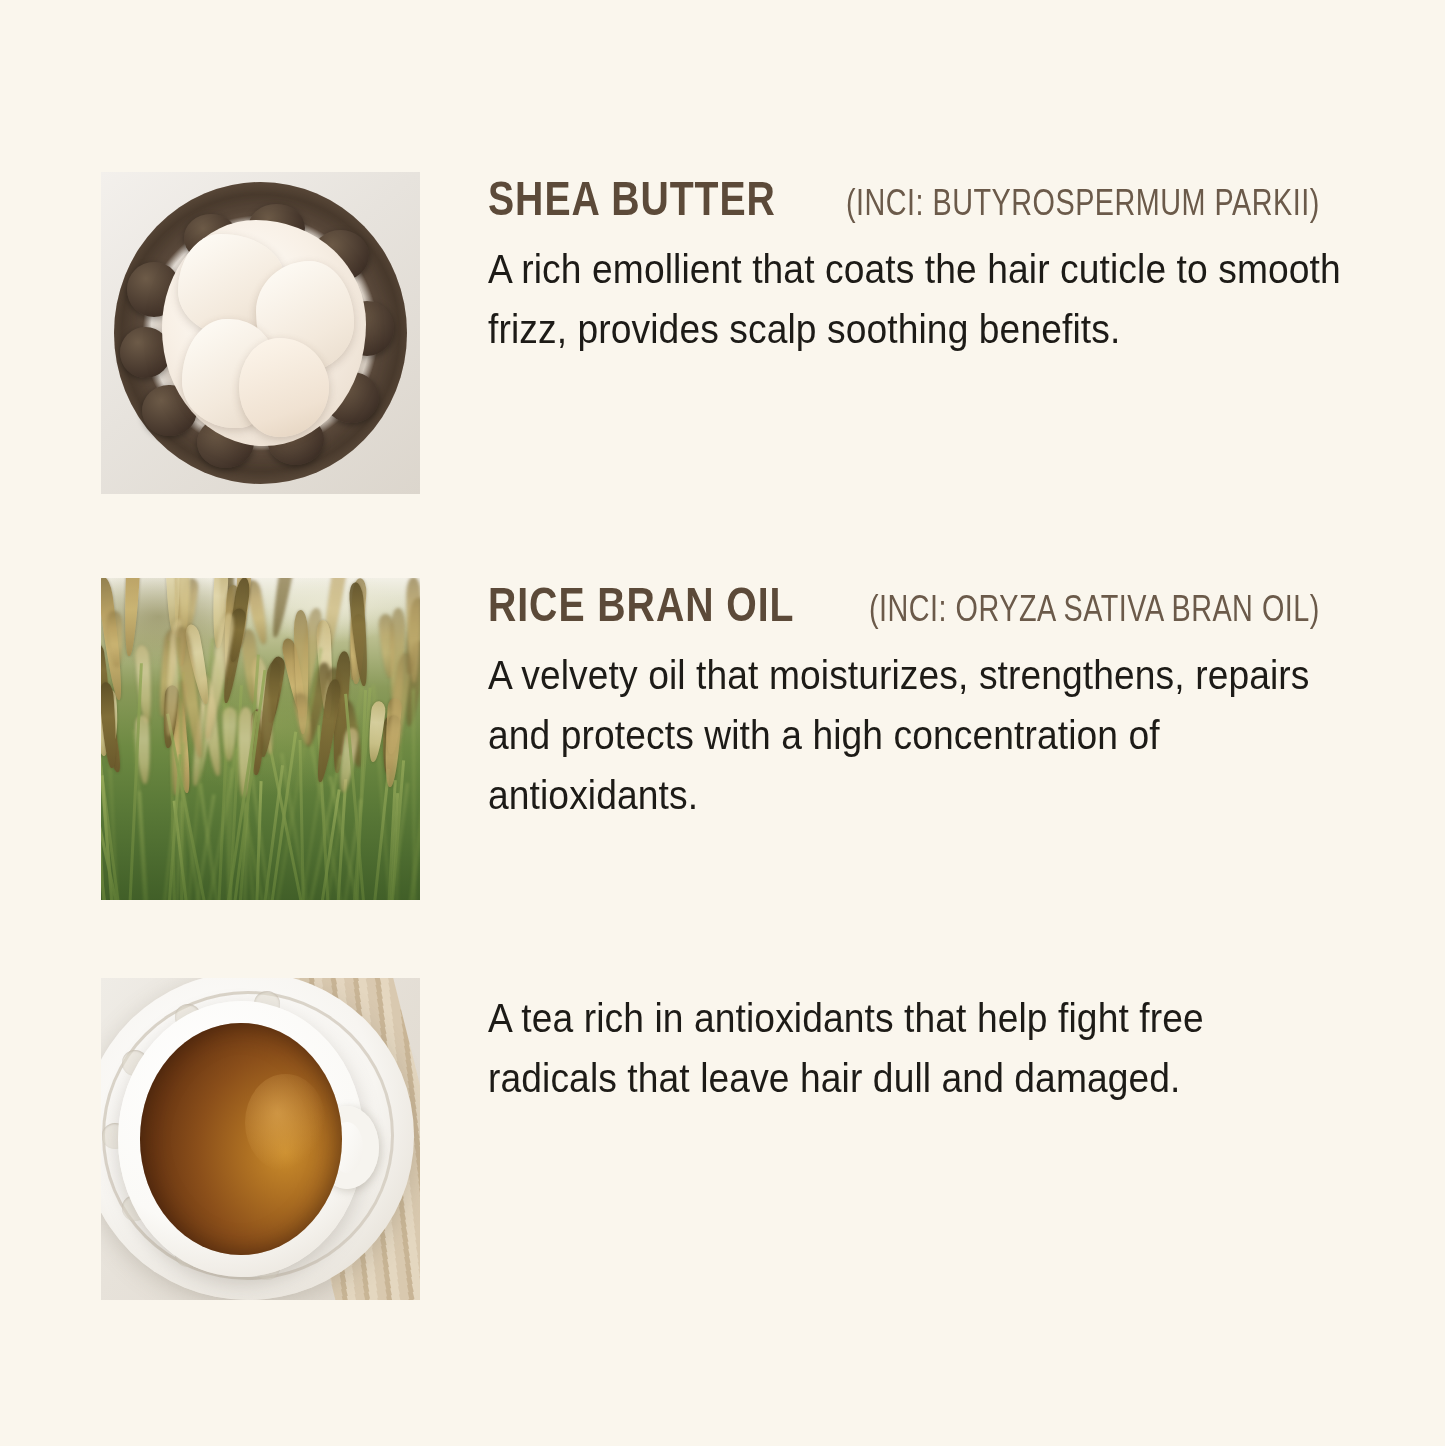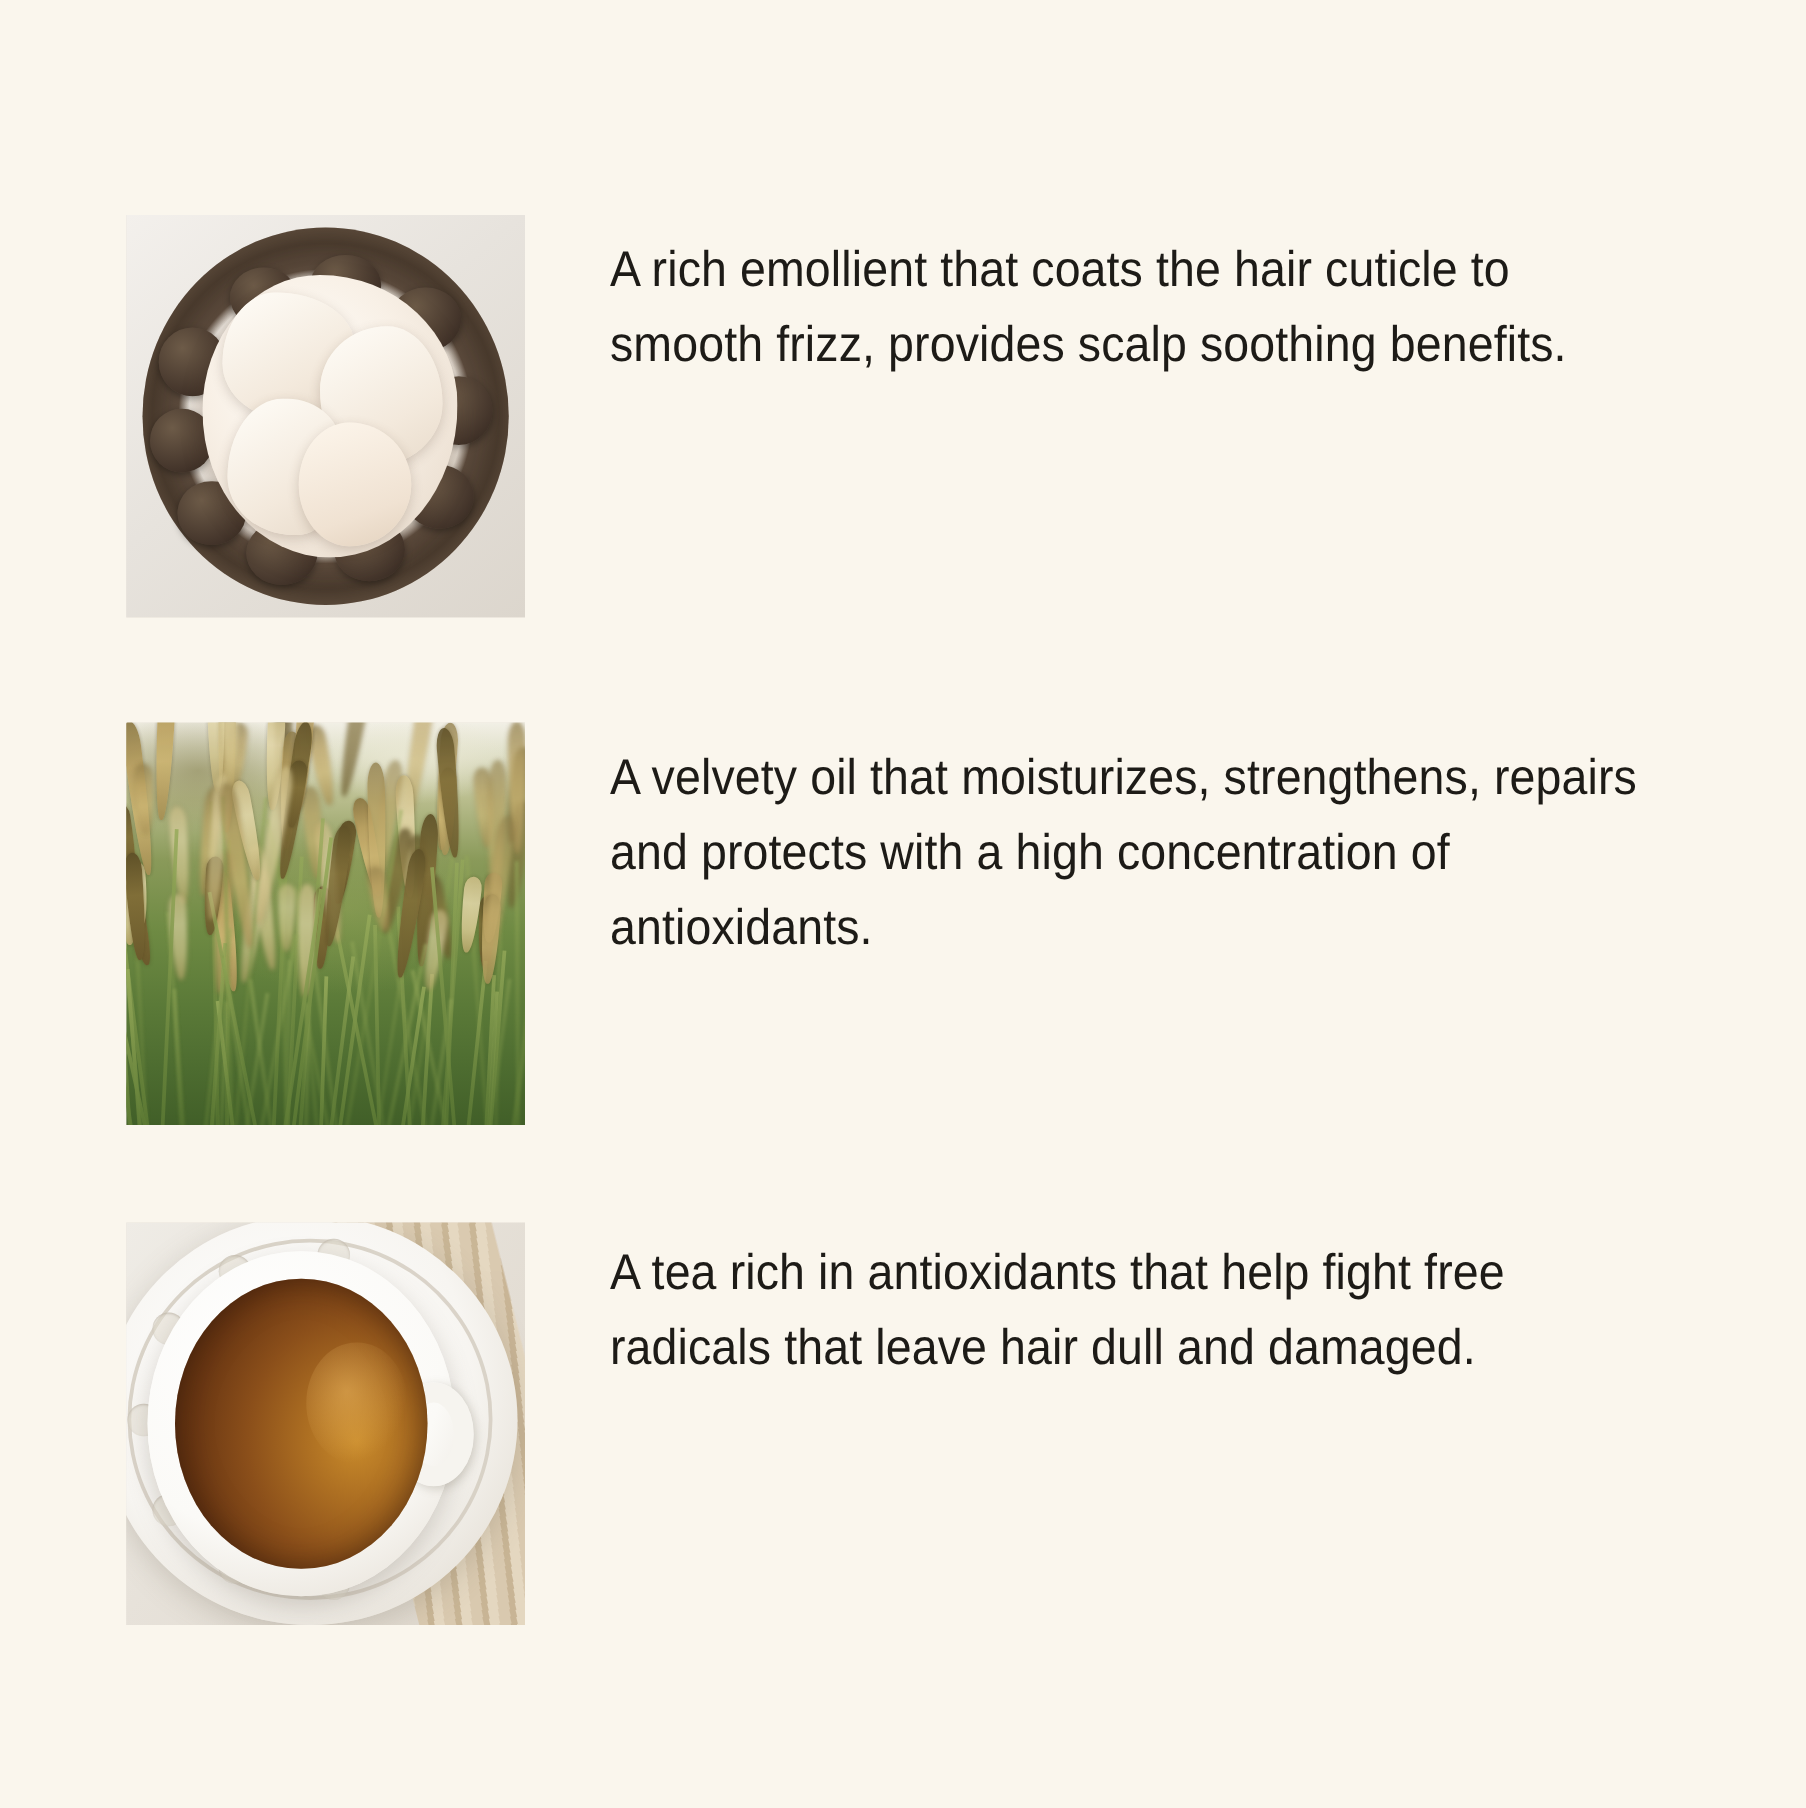--- a/index.html
+++ b/index.html
@@ -329,20 +329,23 @@
         <div class="butter">
           <div class="butter-chunk c1"></div>
           <div class="butter-chunk c2"></div>
           <div class="butter-chunk c3"></div>
           <div class="butter-chunk c4"></div>
         </div>
       </div>
     </div>
 
     <div class="text-col">
+      <div class="heading-line">
+        <span class="ingredient-name">SHEA BUTTER</span><span class="inci">(INCI: BUTYROSPERMUM PARKII)</span>
+      </div>
       <div class="desc">A rich emollient that coats the hair cuticle to smooth frizz, provides scalp soothing benefits.</div>
     </div>
   </div>
 
   <div class="ingredient-row" id="row-rice">
 
     <div class="thumb">
       <div class="thumb-inner img-rice">
         <div class="rice-blur"></div>
         <div id="rice-stalks">
@@ -472,20 +475,23 @@
             <div class="head" style="left: calc(64.532% - 6px); bottom: 48.2214%; height: 16.1075%; transform: rotate(-9.55716deg); opacity: 0.61; filter: blur(1.6px);"></div>
             <div class="stalk" style="left: 30.5698%; height: 46.0663%; transform: rotate(-8.27929deg); opacity: 0.65; filter: blur(1.4px);"></div>
             <div class="head" style="left: calc(30.5698% - 6px); bottom: 44.0663%; height: 41.2456%; transform: rotate(-8.27929deg); opacity: 0.73; filter: blur(1.6px);"></div>
             <div class="stalk" style="left: 32.7868%; height: 51.9901%; transform: rotate(10.1298deg); opacity: 0.6; filter: blur(1.4px);"></div>
             <div class="head pale" style="left: calc(32.7868% - 6px); bottom: 49.9901%; height: 39.8554%; transform: rotate(10.1298deg); opacity: 0.69; filter: blur(1.6px);"></div>
           </div>
       </div>
     </div>
 
     <div class="text-col">
+      <div class="heading-line">
+        <span class="ingredient-name">RICE BRAN OIL</span><span class="inci">(INCI: ORYZA SATIVA BRAN OIL)</span>
+      </div>
       <div class="desc">A velvety oil that moisturizes, strengthens, repairs and protects with a high concentration of antioxidants.</div>
     </div>
   </div>
 
   <div class="ingredient-row" id="row-rooibos">
 
     <div class="thumb">
       <div class="thumb-inner img-tea">
         <div class="tea-weave"></div>
         <div class="saucer">

